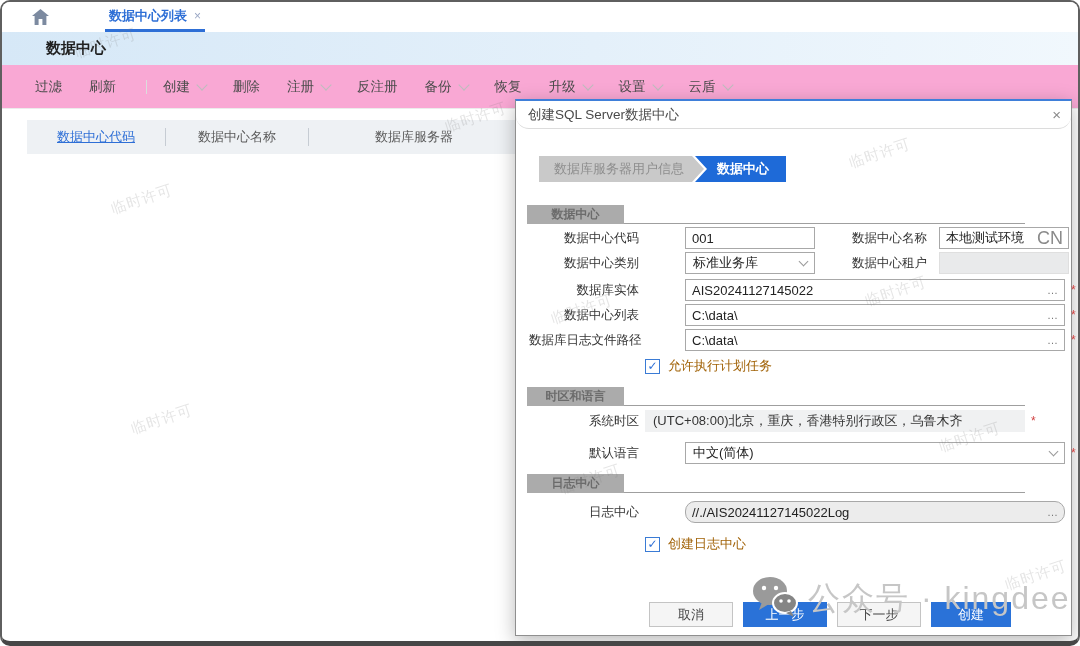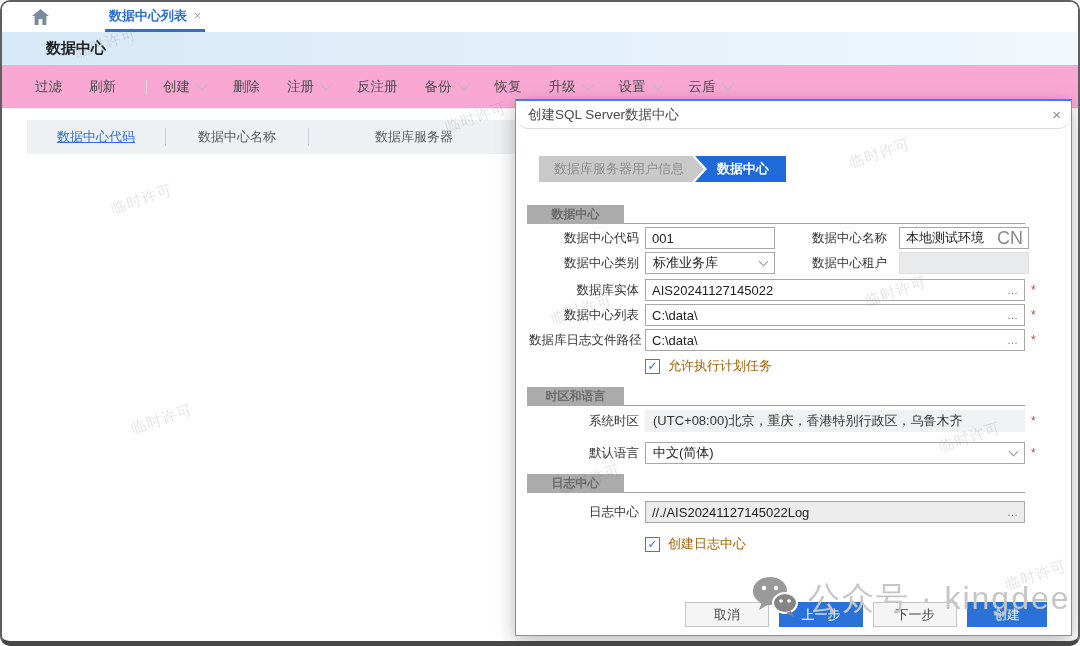--- a/index.html
+++ b/index.html
@@ -54,43 +54,43 @@
 
   .dlg-body{padding:0 0 0 13px;}
   .secbar{display:flex;align-items:flex-end;margin:23px 0 0 -2px;width:498px;}
   .sectab{background:#ababab;color:#6b6b6b;font-size:12px;font-weight:bold;text-align:center;
     width:97px;height:19px;line-height:19px;flex:none;}
   .secline{flex:1;border-bottom:1px solid #9f9f9f;}
 
   .frow{display:flex;align-items:center;margin-top:3px;}
   .flabel{width:110px;text-align:right;margin-right:6px;font-size:12.5px;color:#333;flex:none;white-space:nowrap;}
   .flabel.l2{width:112px;margin-left:0;}
-  .fieldwrap{position:relative;flex:none;}
+  .fieldwrap{position:relative;flex:none;margin-left:40px;}
   .w130{width:130px;}.w380{width:380px;}
   .finput{width:100%;height:22px;border:1px solid #a8a8a8;font-size:13px;padding:0 6px;
     box-sizing:border-box;background:#fff;color:#222;font-family:inherit;}
-  .finput.gray{background:#ececec;}
+  .finput.gray{background:#ececec;border-radius:10px;}
   .pad-r{padding-right:24px;}
   .suffix{position:absolute;right:6px;top:50%;transform:translateY(-50%);color:#8a8a8a;font-size:18px;}
   .ellipsis{position:absolute;right:6px;top:50%;transform:translateY(-50%);color:#777;font-size:11px;
     letter-spacing:1px;cursor:pointer;line-height:1;}
   .fselect{display:flex;align-items:center;justify-content:space-between;border:1px solid #a8a8a8;height:22px;
     padding:0 7px;font-size:13px;background:#fff;box-sizing:border-box;color:#222;cursor:pointer;}
   .fdisabled{width:130px;height:22px;background:#e9eaeb;border:1px solid #dfdfdf;box-sizing:border-box;}
   .fplain{width:380px;height:22px;background:#f0f1f2;display:flex;align-items:center;padding:0 8px;
     box-sizing:border-box;font-size:13px;color:#333;}
   .req{color:#d04040;font-size:12px;margin-left:6px;flex:none;}
   .cbxrow{display:flex;align-items:center;margin-top:6px;margin-left:116px;}
   .cbx{width:15px;height:15px;border:1px solid #3a7bd5;display:inline-flex;align-items:center;justify-content:center;
     color:#2e6fd6;font-size:12px;font-weight:bold;background:#fff;margin-right:8px;box-sizing:border-box;cursor:pointer;}
   .cbxlabel{font-size:13px;color:#a16207;}
   .mt5{margin-top:5px;}.mt10{margin-top:10px;}.mt8{margin-top:8px;}.mt4{margin-top:4px;}.mt12{margin-top:12px;}
 
   .dlg-foot{position:absolute;left:0;right:0;bottom:8px;display:flex;justify-content:flex-end;
-    padding-right:24px;gap:10px;font-family:Liberation Mono, monospace;}
+    padding-right:60px;gap:10px;font-family:Liberation Mono, monospace;}
   .btn{height:25px;min-width:84px;font-size:13px;border:1px solid #c4c4c4;background:#f5f5f5;color:#444;
     display:flex;align-items:center;justify-content:center;cursor:pointer;box-sizing:border-box;padding:0 10px;}
   .btn.primary{background:#2a72d8;border-color:#2a72d8;color:#fff;}
   .btn.create{min-width:80px;}
 
   
   .wm{position:absolute;color:rgba(125,125,125,.20);font-size:15px;transform:rotate(-18deg);
     pointer-events:none;z-index:20;letter-spacing:1px;white-space:nowrap;}
   .brand{position:absolute;left:750px;top:574px;display:flex;align-items:center;z-index:21;pointer-events:none;}
   .brand-text{font-size:32px;color:#c6c6c6;margin-left:10px;letter-spacing:2px;white-space:nowrap;}

